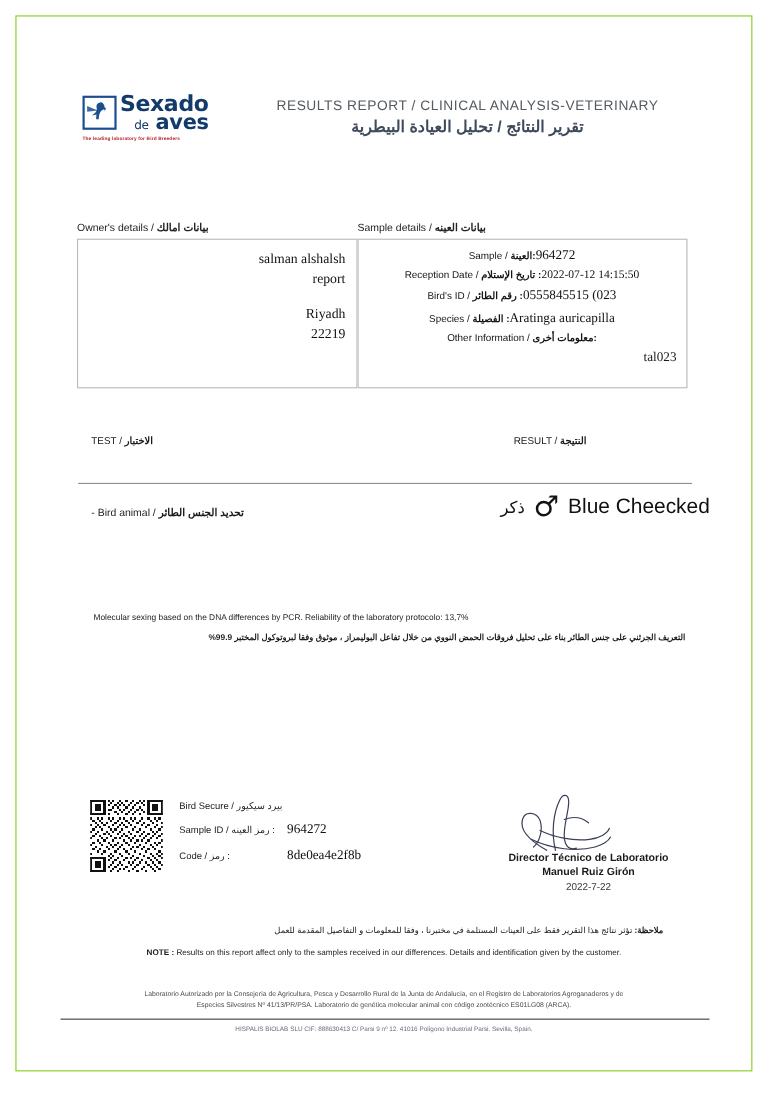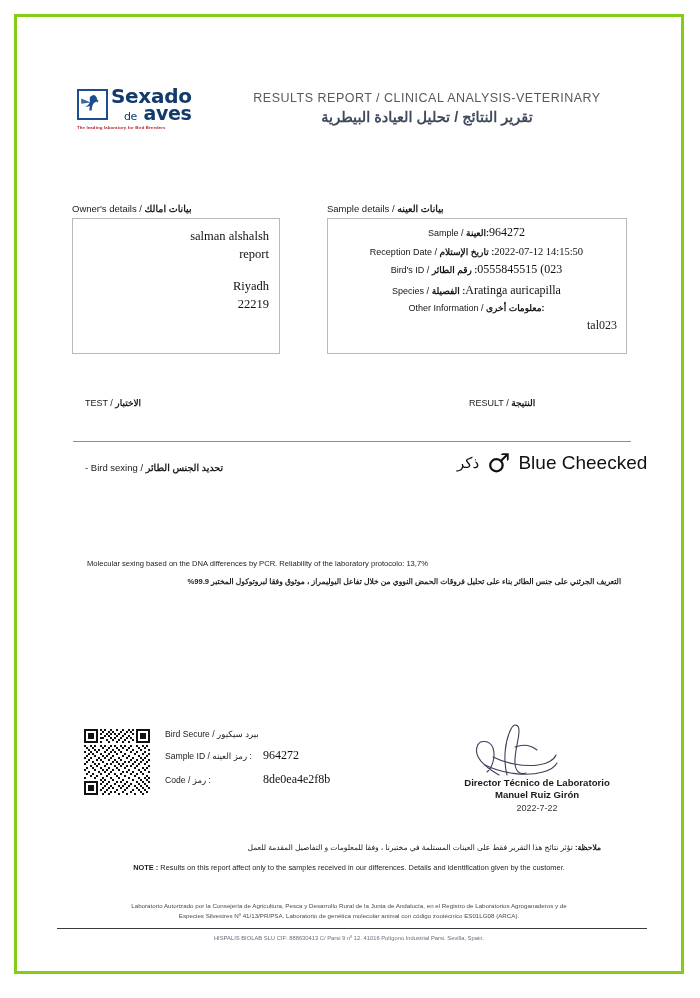--- a/index.html
+++ b/index.html
@@ -15,21 +15,21 @@
     position: relative;
     overflow: hidden;
   }
   .page {
     position: absolute;
     left: 14px;
     top: 14px;
     width: 670px;
     height: 960px;
     background: #ffffff;
-    border: 3px solid #84cc16;
+    border: 1px solid #84cc16;
     box-sizing: border-box;
   }
 
   
   .header {
     position: absolute;
     left: 0; top: 60px;
     width: 100%;
     height: 70px;
   }
@@ -112,21 +112,21 @@
   .panel-label {
     font-size: 9.5px;
     color: #222;
     margin-bottom: 4px;
     white-space: nowrap;
   }
   .panel-label .ar { font-weight: bold; direction: rtl; }
   .panel-owner {
     position: absolute;
     left: 55px; top: 0;
-    width: 208px;
+    width: 255px;
   }
   .panel-sample {
     position: absolute;
     left: 310px; top: 0;
     width: 300px;
   }
   .box {
     border: 1px solid #b9b9b9;
     box-sizing: border-box;
     background: #fff;
@@ -492,21 +492,21 @@
     </div>
     <div class="lbl lbl-result">
       <span>RESULT /</span>
       <span class="ar">النتيجة</span>
     </div>
   </div>
   <div class="divider"></div>
 
   <div class="result-row">
     <div class="test-name">
-      <span>- Bird sexing /</span>
+      <span>- Bird animal /</span>
       <span class="ar">تحديد الجنس الطائر</span>
     </div>
     <div class="result-value">
       <span class="res-ar">ذكر</span>
       <span class="res-sym">♂</span>
       <span class="res-en">Blue Cheecked</span>
     </div>
   </div>
 
   <div class="disclaimer">

